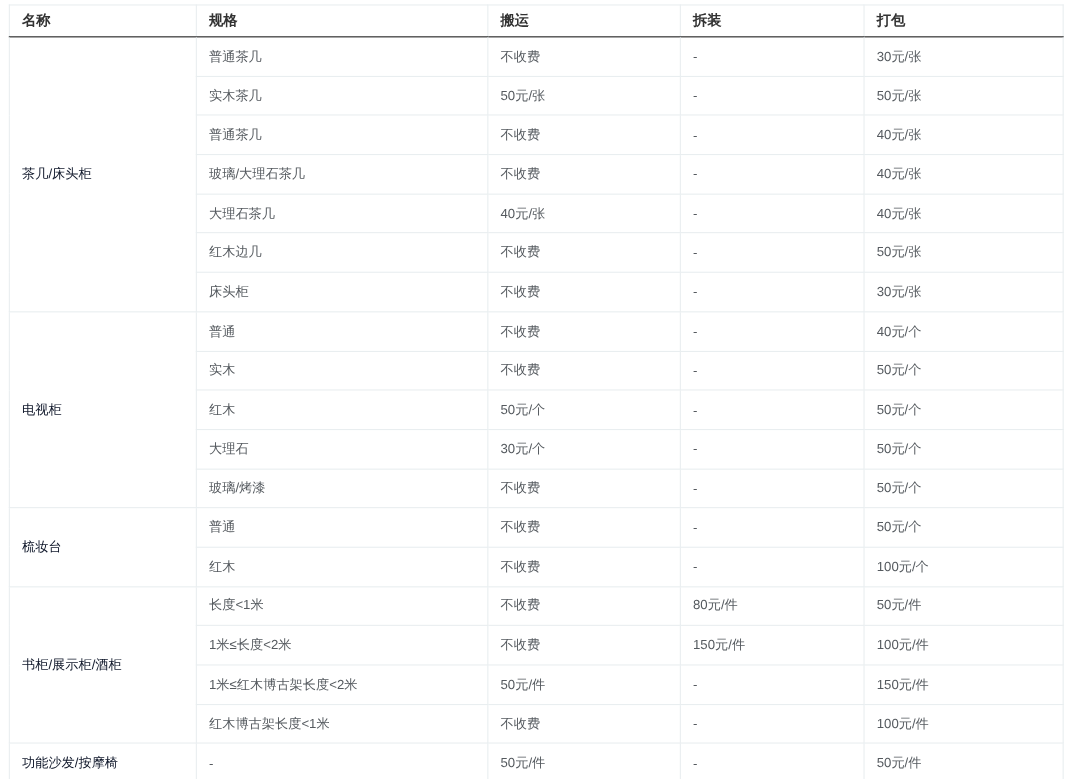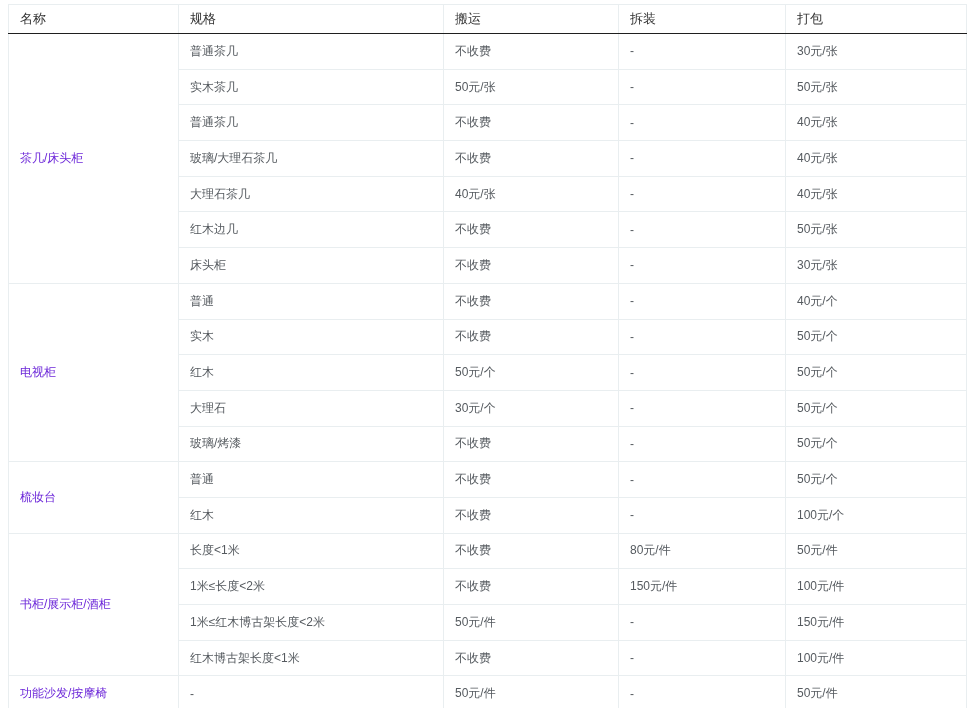--- a/index.html
+++ b/index.html
@@ -21,42 +21,42 @@
   }
   col.c-name { width: 170px; }
   col.c-spec { width: 265px; }
   col.c-move { width: 175px; }
   col.c-dis  { width: 167px; }
   col.c-pack { width: 181px; }
 
   th {
     text-align: left;
     font-size: 13px;
-    font-weight: normal;
+    font-weight: bold;
     color: #333333;
     height: 28px;
     padding: 0 0 0 11px;
     border: 1px solid #e9eef0;
     border-bottom: 1px solid #1f1f1f;
     white-space: nowrap;
     overflow: hidden;
     margin-left: 12px;
   }
   td {
     font-size: 12px;
     color: #555a5f;
     height: 34.7px;
     padding: 0 0 0 11px;
     border: 1px solid #e9eef0;
     vertical-align: middle;
     white-space: nowrap;
     overflow: hidden;
   }
   td.name-cell {
-    color: #6d28d9;
+    color: #0f172a;
   }
 </style>
 </head>
 <body>
 
 <div class="table-wrap">
   <table class="pricing">
     <colgroup>
       <col class="c-name">
         <col class="c-spec">

